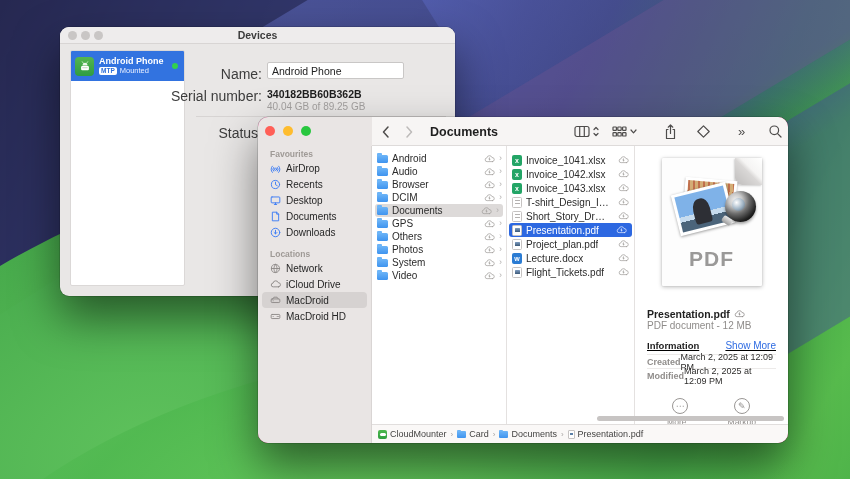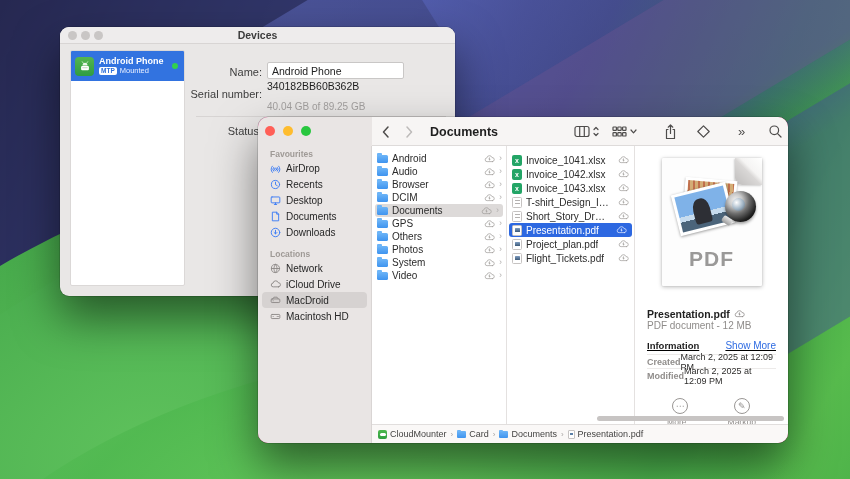--- a/index.html
+++ b/index.html
@@ -31,25 +31,25 @@
   #devices-body { position:absolute; top:17px; left:0; right:0; bottom:0; }
   #device-list { position:absolute; left:10px; top:6px; width:115px; bottom:10px; background:#fff; border:1px solid #dbd8d7; border-radius:2px; overflow:hidden; }
   .device-row { height:30px; background:#3273e0; display:flex; align-items:center; padding:0 6px 0 4px; gap:5px; }
   .droid-ico { width:19px; height:19px; border-radius:4px; background:linear-gradient(#54b64f,#2f9c41); flex:none; display:flex; align-items:center; justify-content:center; }
   .device-col { display:flex; flex-direction:column; line-height:1.05; }
   .device-name { font-size:9px; font-weight:700; color:#fff; }
   .device-sub { display:flex; align-items:center; gap:3px; margin-top:1px; }
   .chip { background:#fff; color:#2f6fd8; font-size:6.5px; font-weight:700; border-radius:2px; padding:0 2px; line-height:8px; }
   .mounted { font-size:7.5px; color:#e9efff; }
   .statdot { width:6px; height:6px; border-radius:50%; background:#32d14e; margin-left:auto; flex:none; }
-  .dev-label { position:absolute; font-size:11px; color:#3d3d3d; text-align:right; }
+  .dev-label { position:absolute; font-size:14px; color:#3d3d3d; text-align:right; }
   #dev-name-label { left:110px; width:92px; top:22px; }
   #dev-name-field { position:absolute; left:207px; top:18px; width:137px; height:17px; border:1px solid #c9c7c6; border-radius:2px; background:#fff; font-size:10.5px; padding:0 4px; color:#222; font-family:"Liberation Sans",sans-serif; }
   #dev-serial-label { left:110px; width:92px; top:44px; }
-  #dev-serial-value { position:absolute; left:207px; top:36px; font-size:10.5px; font-weight:400; color:#1e1e1e; }
+  #dev-serial-value { position:absolute; left:207px; top:44px; font-size:10.5px; font-weight:700; color:#1e1e1e; }
   #dev-storage { position:absolute; left:207px; top:57px; font-size:10px; color:#a3a09f; }
   #dev-divider { position:absolute; left:136px; right:9px; top:72px; height:1px; background:#d7d4d3; }
   #dev-status-label { left:110px; width:92px; top:81px; }
 
   
   #finder-win { left:258px; top:117px; width:530px; height:326px; background:#ec4899; z-index:2; border-radius:10px; overflow:hidden; }
   .tb-left { position:absolute; left:0; top:0; width:114px; height:29px; background:#e9e5e4; }
   .tb-right { position:absolute; left:114px; right:0; top:0; height:29px; background:#f7f5f4; border-bottom:1px solid #dedbda; }
   .f-lights { position:absolute; left:7px; top:9px; display:flex; gap:8px; }
   .f-lights span { width:10px; height:10px; border-radius:50%; }
@@ -313,21 +313,21 @@
           <path d="M3.5 5L5 2.8h4L10.5 5"></path>
         </svg>
       <span>MacDroid</span>
     </div>
     <div class="sb-item loc">
       <svg viewBox="0 0 14 14">
           <rect x="1.5" y="4.4" width="11" height="5.2" rx="1.2"></rect>
           <circle cx="4" cy="7" r=".7" fill="#8e8a88" stroke="none"></circle>
           <path d="M9 7h2" stroke-width=".9"></path>
         </svg>
-      <span>Macintosh HD</span>
+      <span>MacDroid HD</span>
     </div>
   </div>
 
   <div id="content">
     <div id="col-folders">
       <div class="frow">
           <span class="folder-ico"></span>
           <span class="lbl">Android</span>
           <span class="spacer"></span>
           <span class="cloudw">
@@ -512,20 +512,31 @@
           <span class="cloudw">
             <svg viewBox="0 0 16 11">
               <path d="M12.3 9.3H4.6a2.7 2.7 0 0 1-.4-5.4a3.8 3.8 0 0 1 7.4-.5a2.6 2.6 0 0 1 .7 5.9z"></path>
               <path d="M8 3.8v3M6.9 5.7L8 6.8l1.1-1.1"></path>
             </svg>
           </span>
         </div>
       <div class="filerow">
           <span class="fico pdfs"></span>
           <span class="lbl">Project_plan.pdf</span>
+          <span class="spacer"></span>
+          <span class="cloudw">
+            <svg viewBox="0 0 16 11">
+              <path d="M12.3 9.3H4.6a2.7 2.7 0 0 1-.4-5.4a3.8 3.8 0 0 1 7.4-.5a2.6 2.6 0 0 1 .7 5.9z"></path>
+              <path d="M8 3.8v3M6.9 5.7L8 6.8l1.1-1.1"></path>
+            </svg>
+          </span>
+        </div>
+      <div class="filerow">
+          <span class="fico docx"></span>
+          <span class="lbl">Lecture.docx</span>
           <span class="spacer"></span>
           <span class="cloudw">
             <svg viewBox="0 0 16 11">
               <path d="M12.3 9.3H4.6a2.7 2.7 0 0 1-.4-5.4a3.8 3.8 0 0 1 7.4-.5a2.6 2.6 0 0 1 .7 5.9z"></path>
               <path d="M8 3.8v3M6.9 5.7L8 6.8l1.1-1.1"></path>
             </svg>
           </span>
         </div>
       <div class="filerow">
           <span class="fico pdfs"></span>

